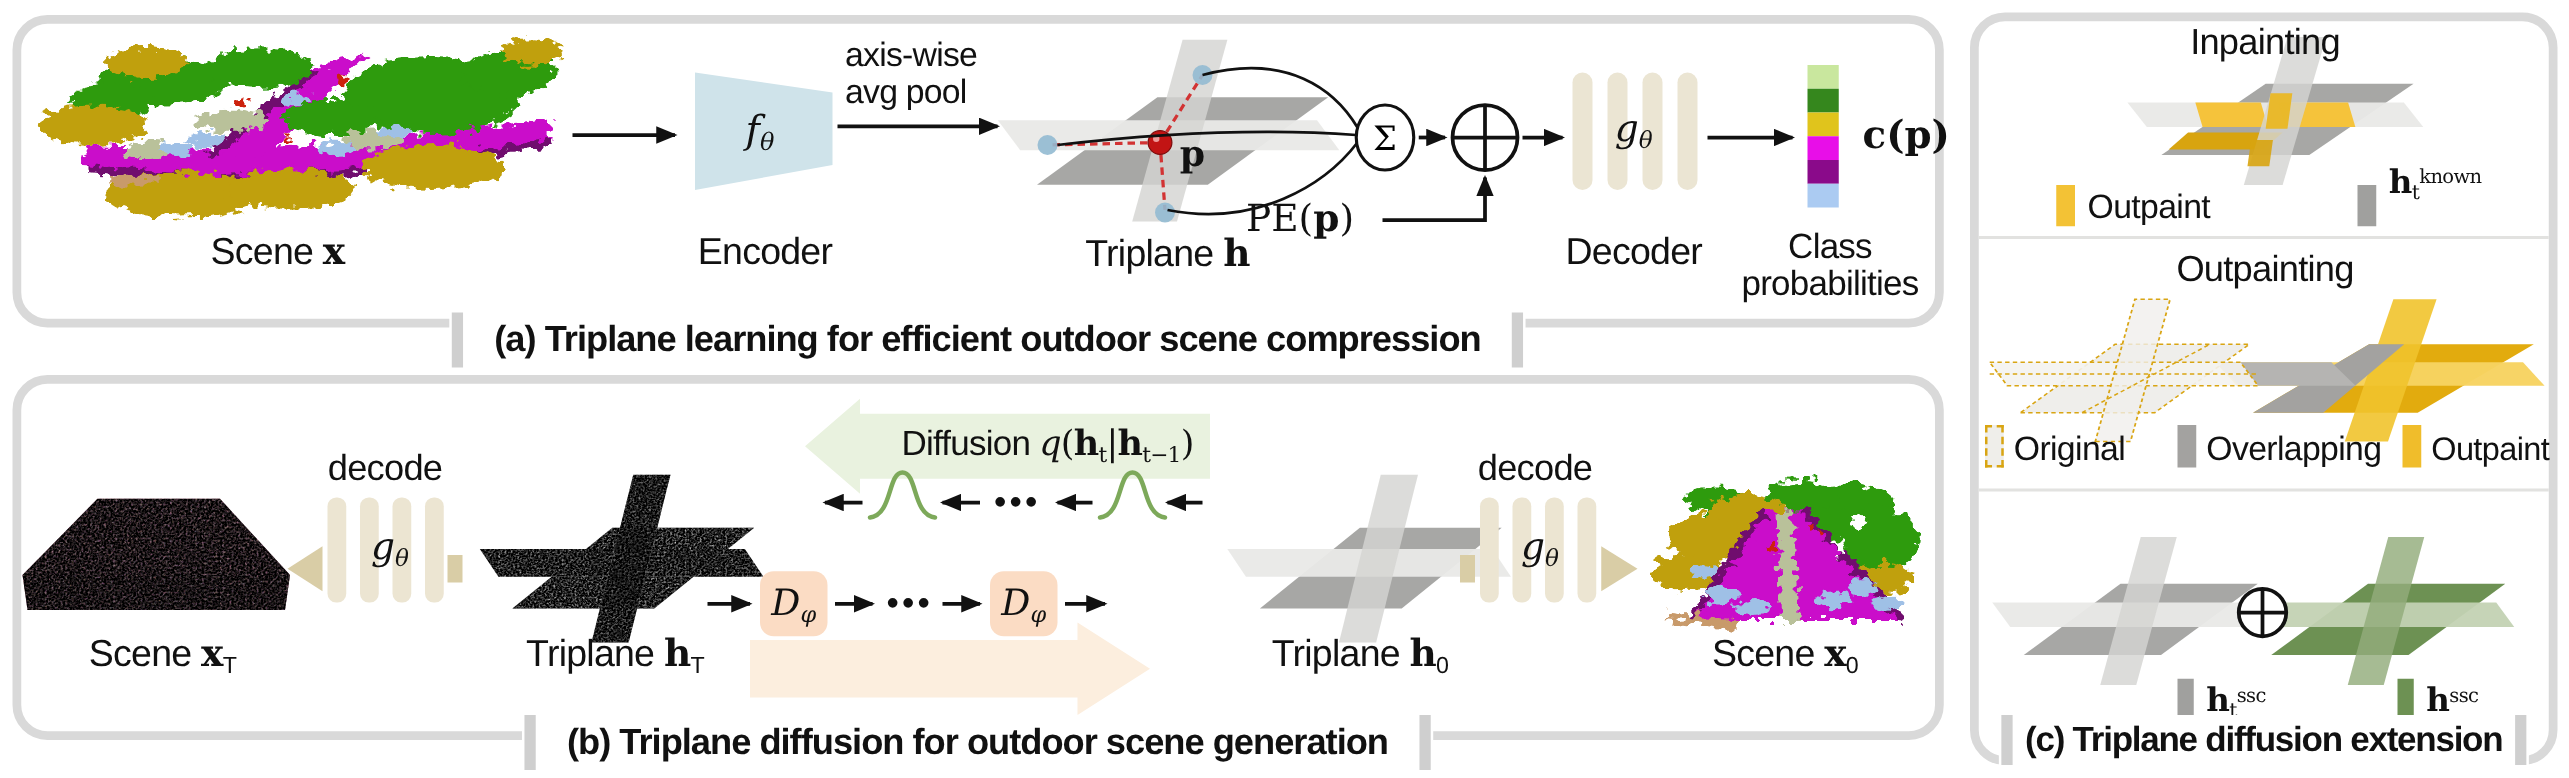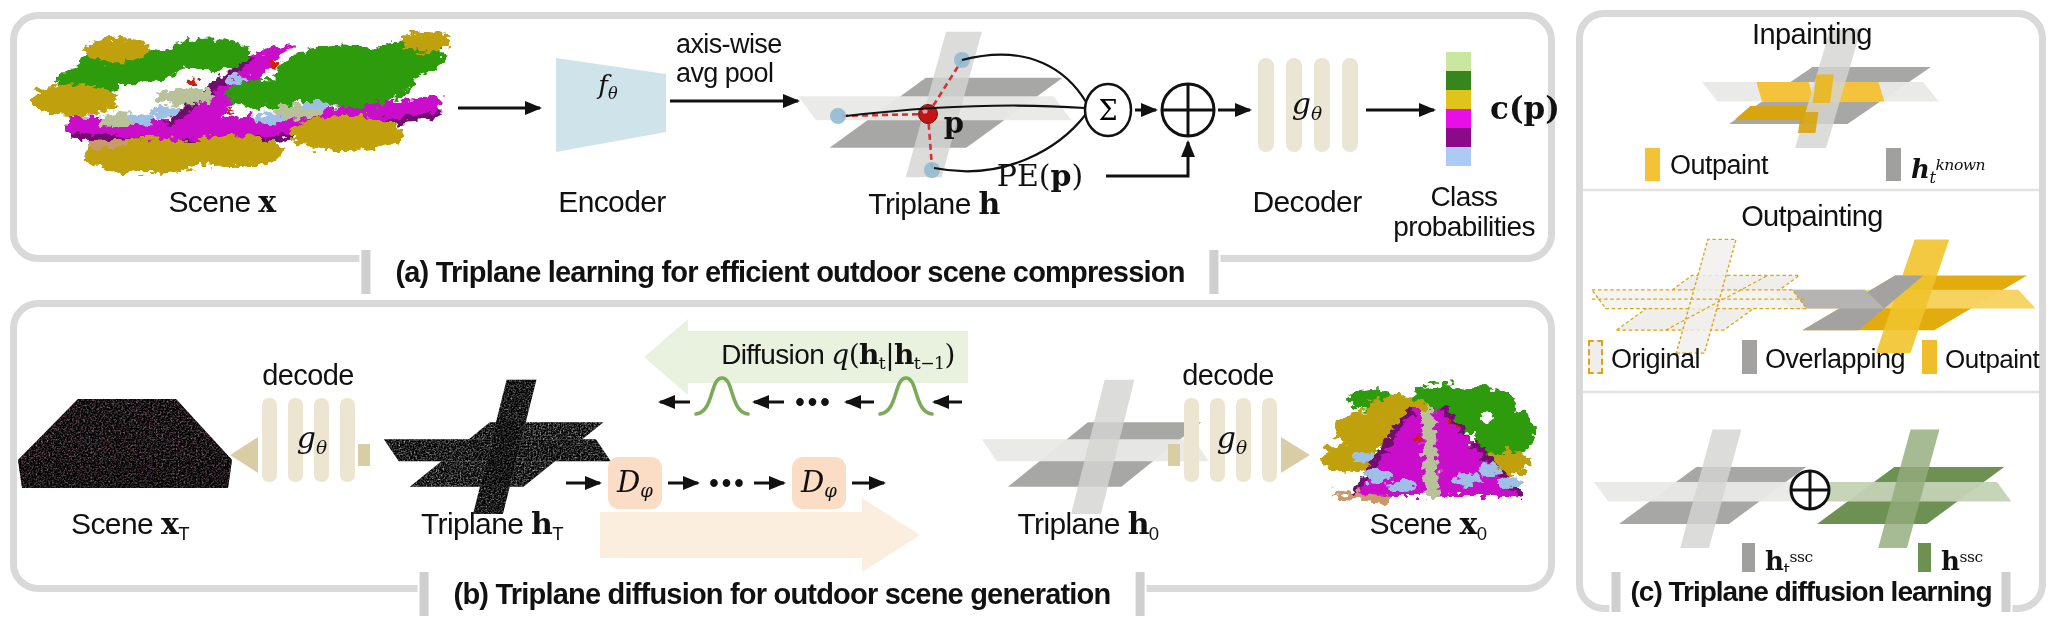--- a/index.html
+++ b/index.html
@@ -282,21 +282,21 @@
       </g>
       <g>
         <circle cx="1810" cy="490" r="19" fill="#fff" stroke="#111" stroke-width="3"></circle>
         <line x1="1791" y1="490" x2="1829" y2="490" stroke="#111" stroke-width="3"></line>
         <line x1="1810" y1="471" x2="1810" y2="509" stroke="#111" stroke-width="3"></line>
       </g>
     </g>
   </svg>
 
   <div class="lbl" style="left:222px;top:186px;">Scene  <b>x</b></div>
-  <div class="math" style="left:608px;top:70px;font-size:26px;font-style:italic;"><i>f<sub>θ</sub></i></div>
+  <div class="math" style="left:608px;top:86px;font-size:31px;font-style:italic;"><i>f<sub>θ</sub></i></div>
   <div class="lbl" style="left:612px;top:186px;">Encoder</div>
   <div class="lbl" style="left:745px;top:30px;font-size:27px;text-align:left;transform:none;left:676px;">axis-wise<br>avg pool</div>
   <div class="lbl" style="left:934px;top:188px;">Triplane <b>h</b></div>
   <div class="math" style="left:954px;top:106px;font-size:29px;"><b>p</b></div>
   <div class="math" style="left:1040px;top:158px;font-size:30px;">PE(<b>p</b>)</div>
   <div class="math" style="left:1307px;top:86px;font-size:30px;"><i>g<sub>θ</sub></i></div>
   <div class="lbl" style="left:1307px;top:186px;">Decoder</div>
   <div id="classbar">
     <div class="seg" style="background: rgb(201, 231, 158);"></div>
     <div class="seg" style="background: rgb(53, 135, 29);"></div>
@@ -329,33 +329,33 @@
   <div class="cap" style="left:782px;top:572px;">
     <span class="capbar"></span>
     <span>(b) Triplane diffusion for outdoor scene generation</span>
     <span class="capbar"></span>
   </div>
 
   <div class="title-c" style="left:1812px;top:18px;">Inpainting</div>
   <span class="sw" style="left: 1645px; top: 148px; width: 15px; height: 33px; background: rgb(243, 194, 53);"></span>
   <div class="leg" style="left:1670px;top:150px;">Outpaint</div>
   <span class="sw" style="left: 1886px; top: 148px; width: 15px; height: 33px; background: rgb(160, 160, 158);"></span>
-  <div class="leg leg-math" style="left:1911px;top:154px;font-style:italic;"><b>h</b><sub>t</sub><sup>known</sup></div>
+  <div class="leg leg-math" style="left:1911px;top:131px;"><b>h</b><sub>t</sub><sup>known</sup></div>
 
   <div class="title-c" style="left:1812px;top:200px;">Outpainting</div>
   <span class="sw sw-dashed" style="left: 1588px; top: 340px; width: 15px; height: 34px; background: rgb(239, 238, 234);"></span>
   <div class="leg" style="left:1611px;top:344px;">Original</div>
   <span class="sw" style="left: 1742px; top: 340px; width: 15px; height: 34px; background: rgb(163, 162, 160);"></span>
   <div class="leg" style="left:1765px;top:344px;">Overlapping</div>
   <span class="sw" style="left: 1922px; top: 340px; width: 15px; height: 34px; background: rgb(240, 189, 43);"></span>
   <div class="leg" style="left:1945px;top:344px;font-size:26px;">Outpaint</div>
 
   <span class="sw" style="left: 1742px; top: 543px; width: 13px; height: 38px; background: rgb(160, 160, 158);"></span>
   <div class="leg leg-math" style="left:1765px;top:546px;"><b>h</b><sub>t</sub><sup>ssc</sup></div>
   <span class="sw" style="left: 1918px; top: 543px; width: 13px; height: 38px; background: rgb(109, 145, 83);"></span>
   <div class="leg leg-math" style="left:1941px;top:546px;"><b>h</b><sup>ssc</sup></div>
   <div class="cap" style="left:1811px;top:572px;font-size:28px;letter-spacing:-1px;gap:10px;">
     <span class="capbar" style="height:40px;"></span>
-    <span>(c) Triplane diffusion learning</span>
+    <span>(c) Triplane diffusion extension</span>
     <span class="capbar" style="height:40px;"></span>
   </div>
 
 </div>
 
 </body></html>

